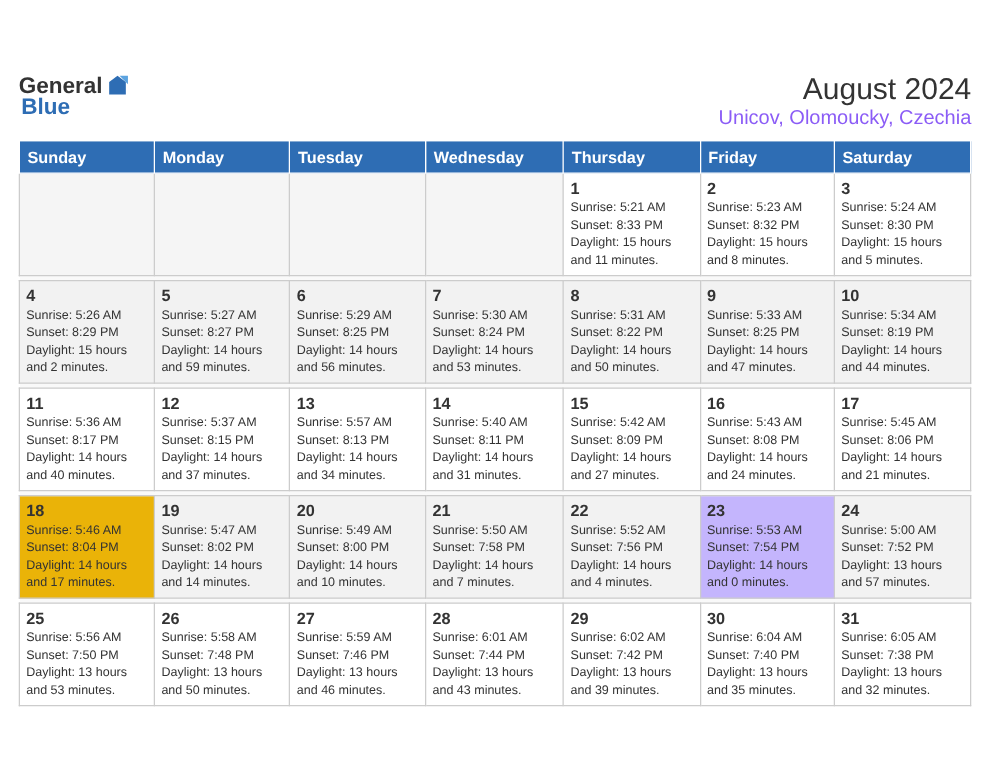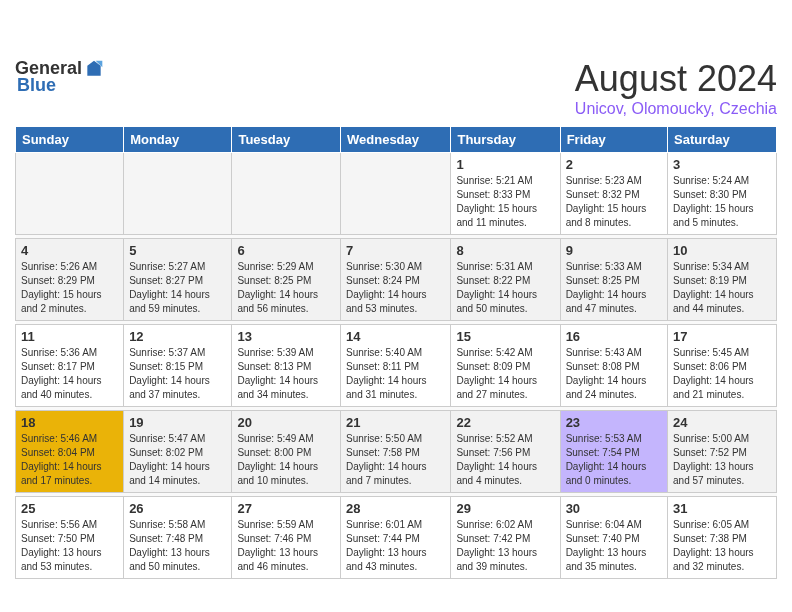--- a/index.html
+++ b/index.html
@@ -7,21 +7,21 @@
 
     .page { width: 792px; min-height: 612px; padding: 10px 15px; margin-top: 48px; }
 
     .header { display: flex; justify-content: space-between; align-items: flex-start; margin-bottom: 8px; }
 
     .logo { display: flex; flex-direction: column; }
     .logo-text { display: flex; align-items: center; gap: 2px; }
     .logo-icon { width: 20px; height: 20px; }
 
     .title-block { text-align: right; }
-    .month-title { font-size: 36px; font-weight: 300; color: #333; }
+    .month-title { font-size: 24px; font-weight: 300; color: #333; }
     .subtitle { font-size: 16px; color: #8b5cf6; }
 
     .calendar { width: 100%; border-collapse: collapse; }
     .calendar th {
       background-color: #2e6db4;
       color: white;
       text-align: left;
       padding: 5px 6px;
       font-size: 13px;
       border: 1px solid #fff;
@@ -187,21 +187,21 @@
           </td>
           <td style="background: rgb(255, 255, 255);">
             <span class="day-num">12</span>
             <div class="day-info" style="white-space: pre-line;">Sunrise: 5:37 AM
 Sunset: 8:15 PM
 Daylight: 14 hours
 and 37 minutes.</div>
           </td>
           <td style="background: rgb(255, 255, 255);">
             <span class="day-num">13</span>
-            <div class="day-info" style="white-space: pre-line;">Sunrise: 5:39 AM
+            <div class="day-info" style="white-space: pre-line;">Sunrise: 5:57 AM
 Sunset: 8:13 PM
 Daylight: 14 hours
 and 34 minutes.</div>
           </td>
           <td style="background: rgb(255, 255, 255);">
             <span class="day-num">14</span>
             <div class="day-info" style="white-space: pre-line;">Sunrise: 5:40 AM
 Sunset: 8:11 PM
 Daylight: 14 hours
 and 31 minutes.</div>

